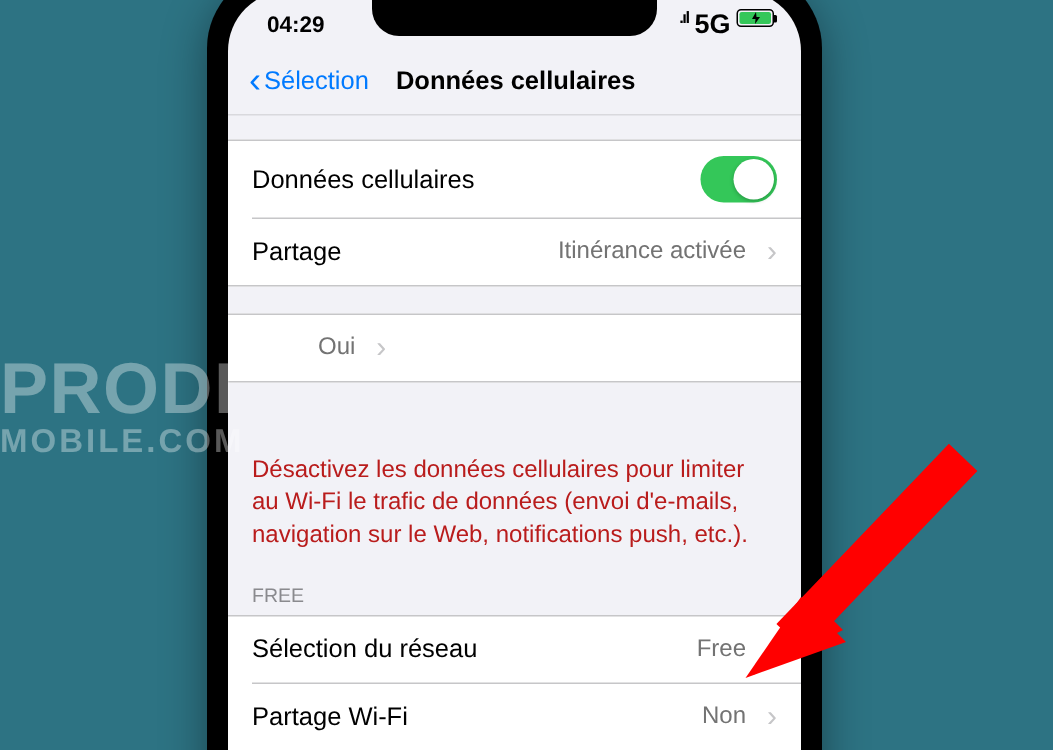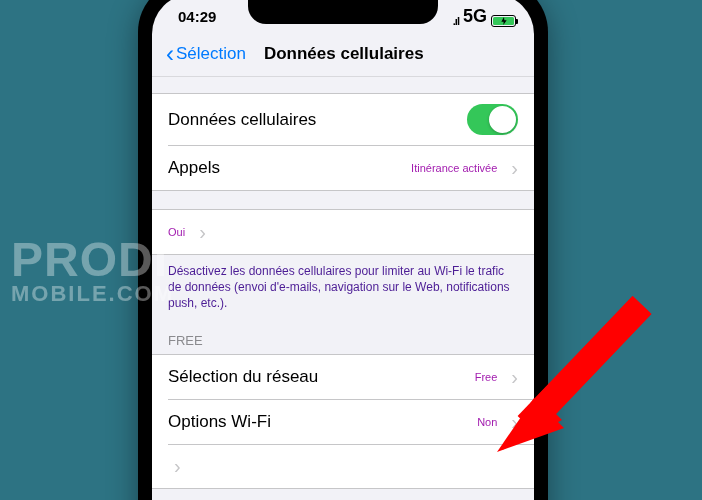--- a/index.html
+++ b/index.html
@@ -44,21 +44,21 @@
   .statusbar {
     height: 44px;
     display: flex;
     align-items: center;
     justify-content: space-between;
     padding: 0 18px 0 26px;
     font-size: 15px;
     font-weight: 600;
     color: #000;
   }
-  .status-right { display: flex; align-items: flex-end; gap: 4px; }
+  .status-right { display: flex; align-items: flex-start; gap: 4px; }
   .sig { font-size: 11px; letter-spacing: -1px; }
   .battery {
     width: 25px; height: 12px;
     border: 1px solid #000;
     border-radius: 3px;
     position: relative;
     padding: 1px;
   }
   .battery::after {
     content: "";
@@ -90,46 +90,47 @@
   .row {
     min-height: 44px;
     display:flex; align-items:center;
     padding: 10px 16px;
     font-size:17px;
     color:#000;
     gap:8px;
   }
   .sep { height:0.5px; background:#c6c6c8; margin-left:16px; }
   .row .label { flex:1; }
-  .row .val { color:#a21caf; font-size:11px; }
+  .row .val { color:#737373; font-size:16px;margin-left:44px; }
   .chevr { color:#c6c6c8; font-size:20px; margin-left:6px; font-weight:400; line-height:1; }
   .toggle {
     width:51px; height:31px; border-radius:16px; background:#34c759;
     position:relative;
   }
   .knob {
     position:absolute; right:2px; top:2px;
     width:27px; height:27px; border-radius:50%;
     background:#fff; box-shadow:0 1px 3px rgba(0,0,0,0.25);
   }
   .footer-text {
     padding: 8px 16px 4px;
-    font-size:12px;
-    color:#4c1d95;
+    font-size:16px;
+    color:#b91c1c;
     line-height:1.35;
+    margin-top:40px;
   }
   .section-header {
     padding: 18px 16px 6px;
     font-size:13px;
     color:#8a8a8e;
     text-transform: uppercase;
   }
   .watermark {
     position:absolute;
-    left:11px; top:240px;
+    left:0; top:240px;
     color: rgba(255,255,255,0.35);
     font-family: Arial, sans-serif;
     pointer-events:none;
     z-index: 20;
   }
   .watermark .l1 { font-size:48px; font-weight:900; letter-spacing:1px; line-height:0.85; }
   .watermark .l2 { font-size:22px; font-weight:700; letter-spacing:2px; }
   .arrow {
     position:absolute;
     right: 40px;
@@ -172,21 +173,21 @@
 
       <div class="group first">
         <div class="row">
           <span class="label">Données cellulaires</span>
           <div class="toggle">
               <div class="knob"></div>
             </div>
         </div>
         <div class="sep"></div>
         <div class="row">
-          <span class="label">Appels</span>
+          <span class="label">Partage</span>
           <span class="val">Itinérance activée</span>
           <span class="chevr">›</span>
         </div>
       </div>
 
       <div class="group" style="margin-top:18px;">
         <div class="row">
           <span class="val">Oui</span>
           <span class="chevr">›</span>
         </div>
@@ -197,21 +198,21 @@
       <div class="section-header">FREE</div>
 
       <div class="group" style="margin-top:0;">
         <div class="row">
           <span class="label">Sélection du réseau</span>
           <span class="val">Free</span>
           <span class="chevr">›</span>
         </div>
         <div class="sep"></div>
         <div class="row">
-          <span class="label">Options Wi-Fi</span>
+          <span class="label">Partage Wi-Fi</span>
           <span class="val">Non</span>
           <span class="chevr">›</span>
         </div>
         <div class="sep"></div>
         <div class="row">
           <span class="chevr">›</span>
         </div>
       </div>
 
     </div>

